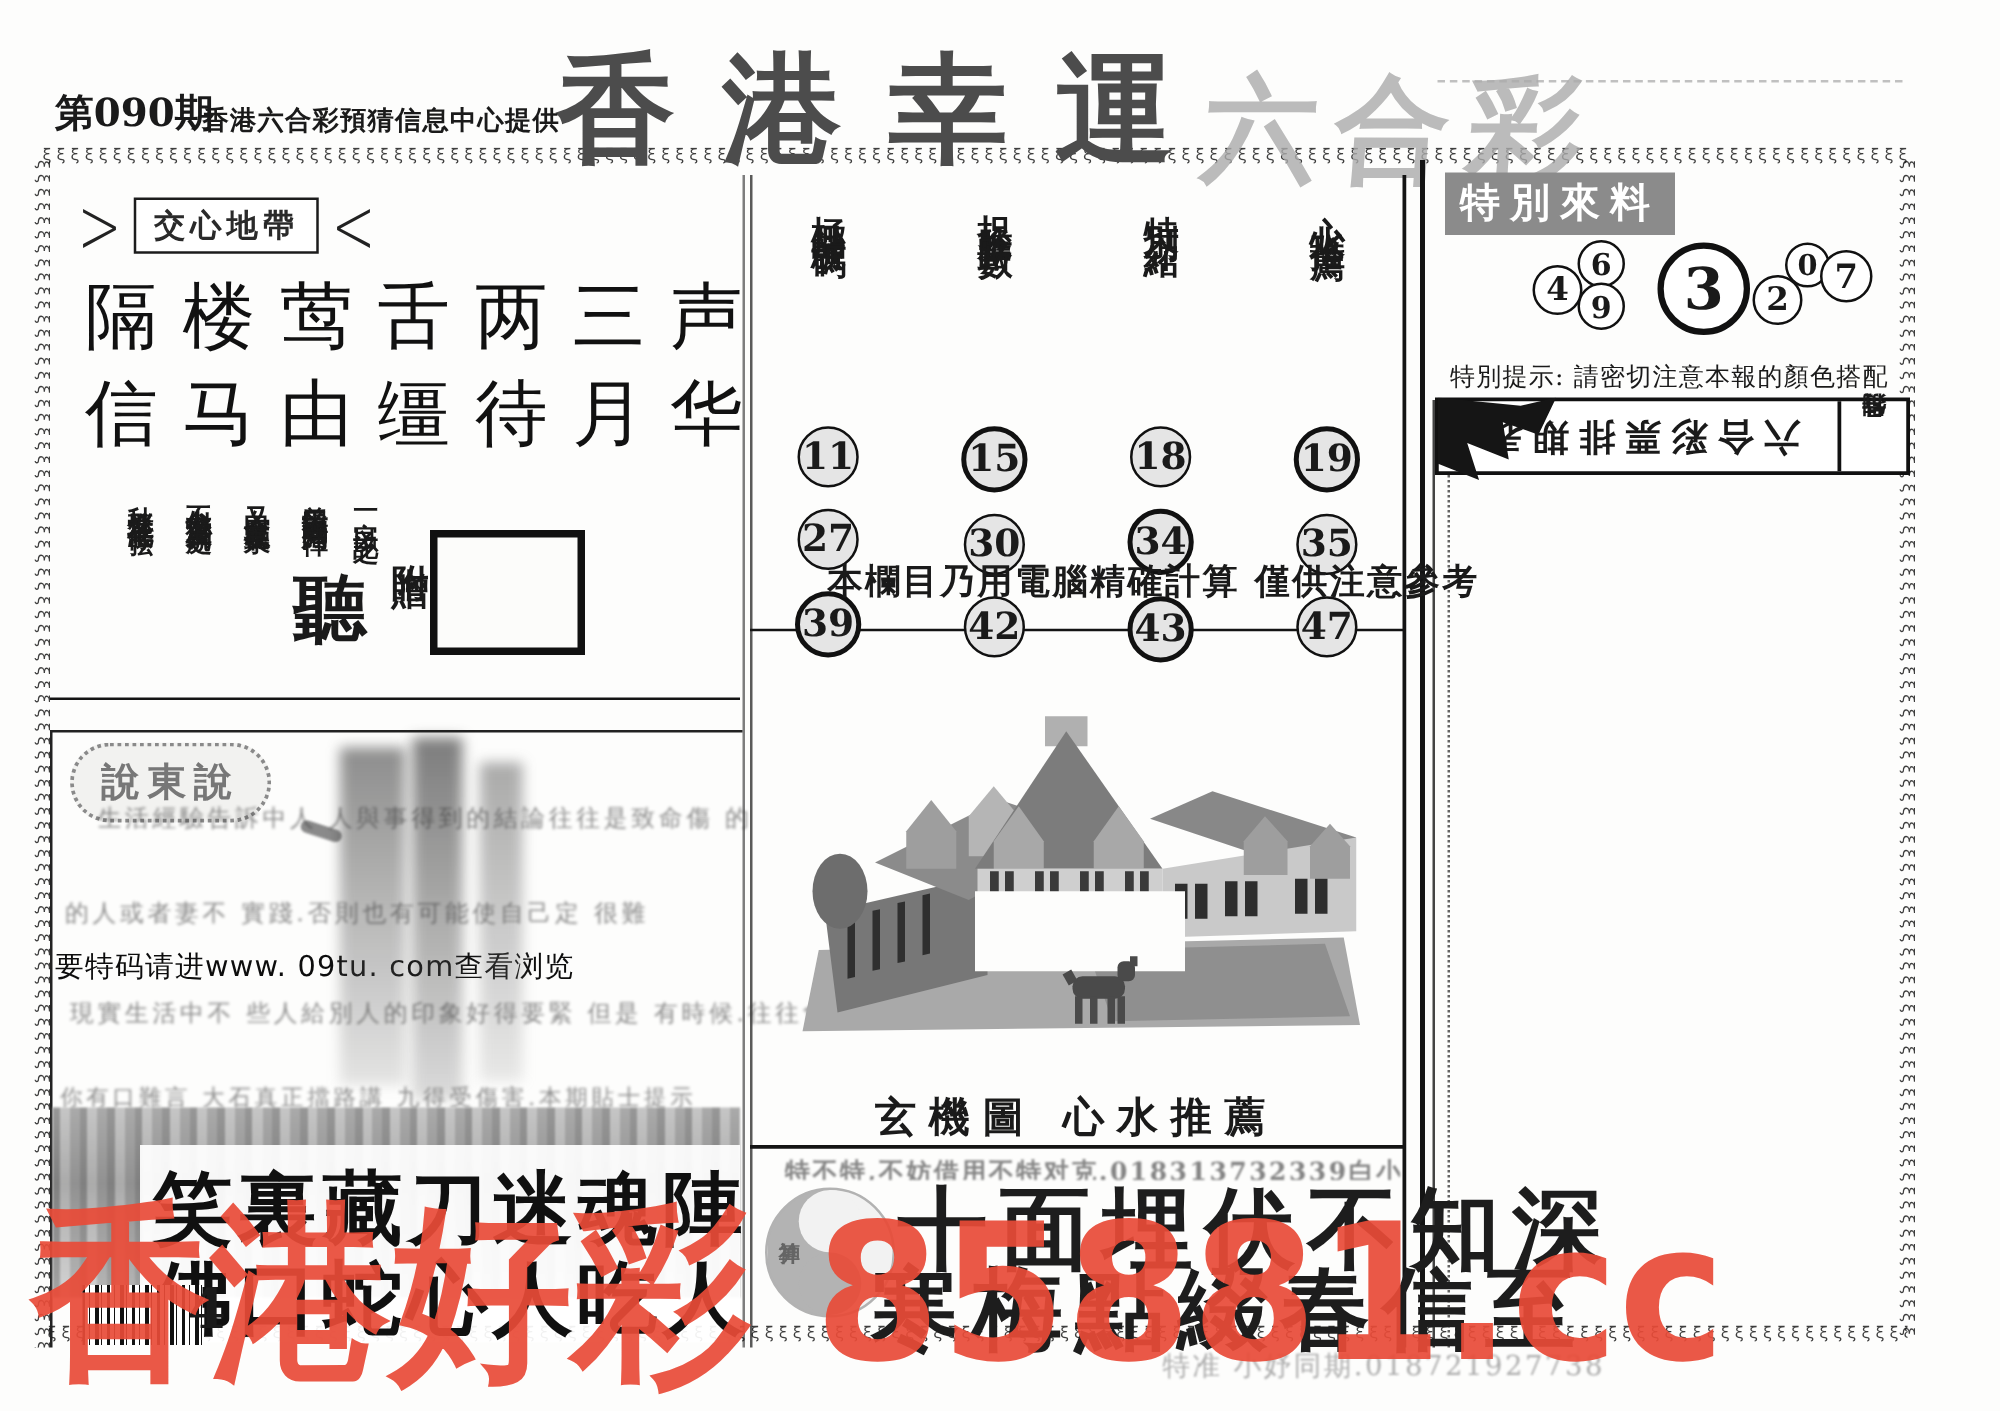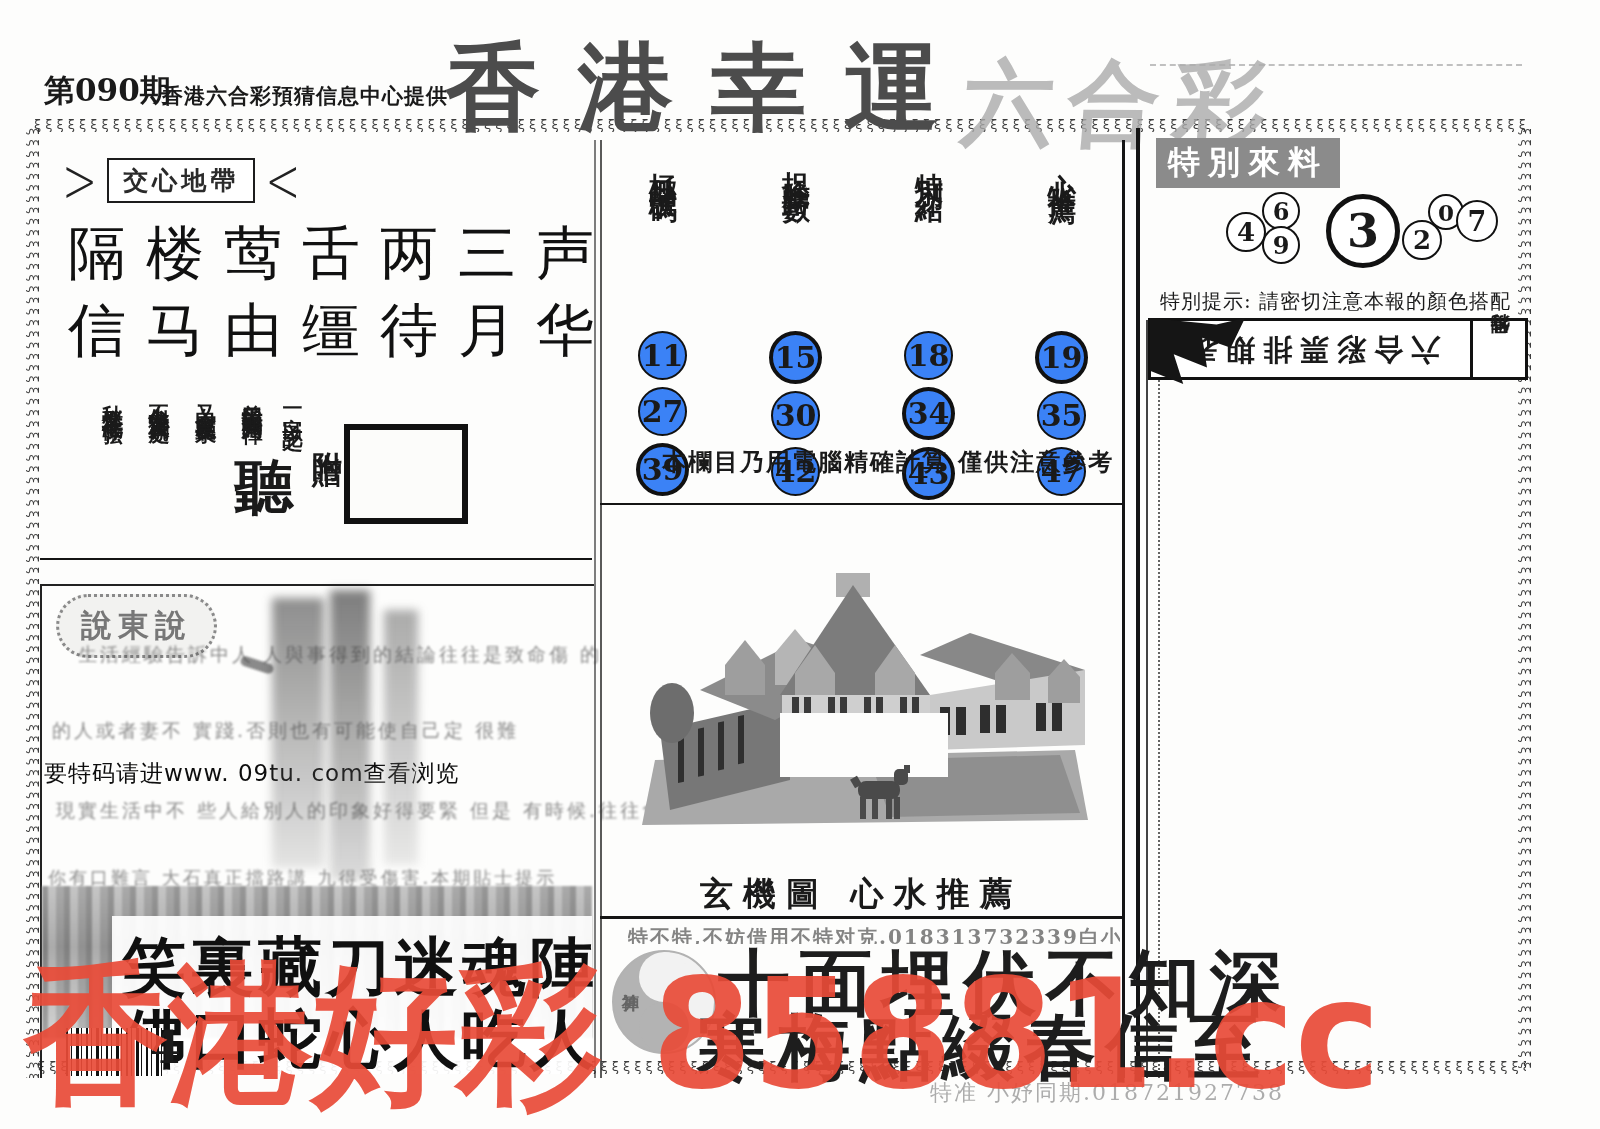--- a/index.html
+++ b/index.html
@@ -46,23 +46,23 @@
                font-family:"DejaVu Sans",sans-serif;}
   .barcode{background:repeating-linear-gradient(90deg,#111 0 2px,#fff 2px 5px,#111 5px 6px,
            #fff 6px 10px,#111 10px 13px,#fff 13px 15px,#111 15px 16px,#fff 16px 20px);}
   
   .numcols{display:flex;justify-content:space-between;}
   .numcol{display:flex;flex-direction:column;align-items:center;}
   .vheader{writing-mode:vertical-rl;text-orientation:upright;font-size:28px;font-weight:800;
            font-family:"DejaVu Serif",serif;letter-spacing:8px;height:160px;margin-bottom:14px;}
   .num-circle{width:45px;height:45px;border:2.5px solid #111;border-radius:50%;display:flex;
               align-items:center;justify-content:center;font-size:30px;font-weight:700;
-              font-family:"DejaVu Serif",serif;margin-top:7px;background:#3b82f6;}
+              font-family:"DejaVu Serif",serif;margin-top:17px;background:#e5e5e5;}
   .num-circle.heavy{border-width:4px;font-weight:900;}
-  .note{font-size:24px;font-weight:700;letter-spacing:2px;font-family:"DejaVu Serif",serif;}
+  .note{font-size:28px;font-weight:700;letter-spacing:2px;font-family:"DejaVu Serif",serif;}
   .caption{font-size:33px;font-weight:700;letter-spacing:10px;font-family:"DejaVu Serif",serif;}
   
   .faded{color:#666;filter:blur(.7px);opacity:.8;font-size:20px;letter-spacing:2px;white-space:nowrap;
          font-family:"DejaVu Serif",serif;}
   .slogan-mid{font-size:72px;font-weight:800;letter-spacing:10px;color:#1d1d1d;white-space:nowrap;
               font-family:"DejaVu Serif",serif;}
   .yinyang{width:100px;height:100px;border-radius:50%;border:2px solid #9a9a9a;opacity:.75;
            background:linear-gradient(90deg,#9b9b9b 0 50%,#efefef 50% 100%);position:relative;overflow:hidden;}
   .yy-top{position:absolute;left:25px;top:0;width:50px;height:50px;border-radius:50%;background:#efefef;}
   .yy-bot{position:absolute;left:25px;top:50px;width:50px;height:50px;border-radius:50%;background:#9b9b9b;}

